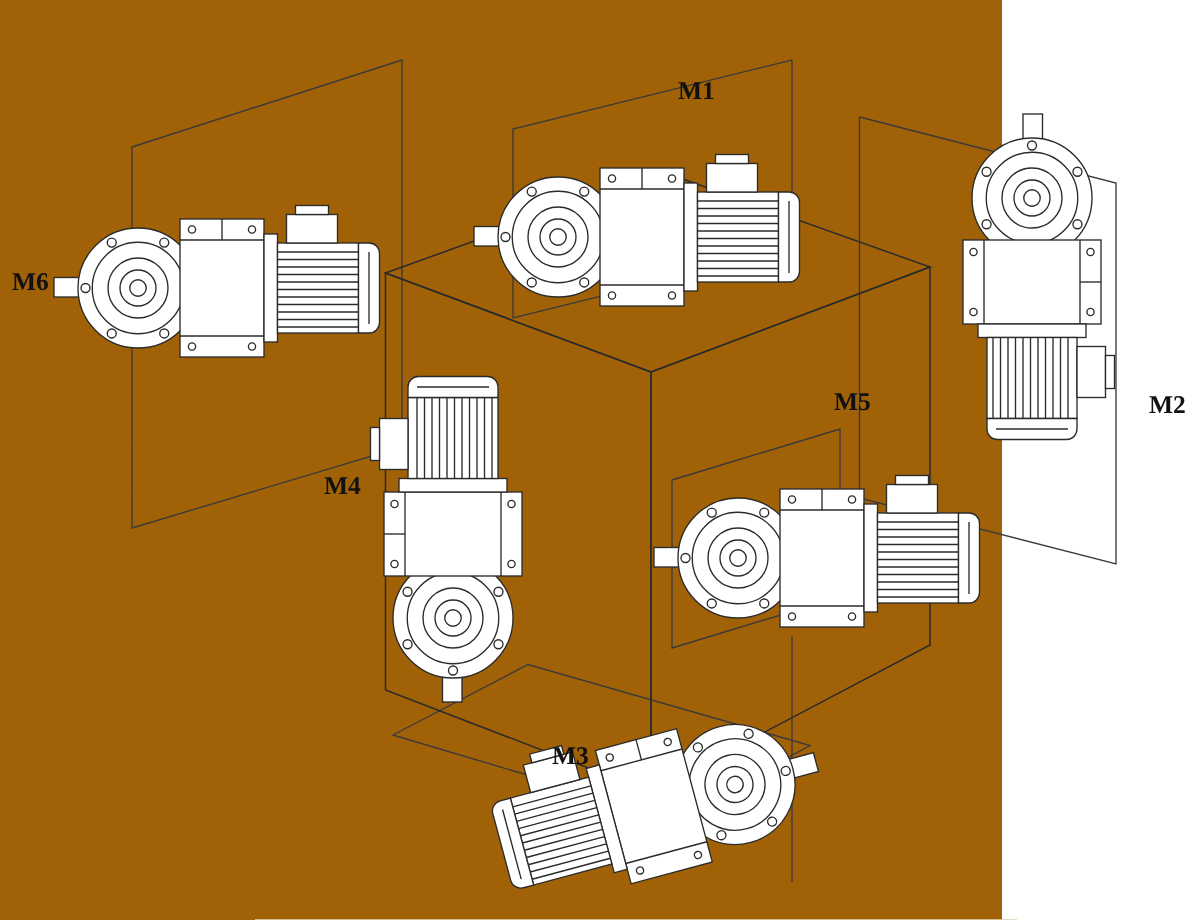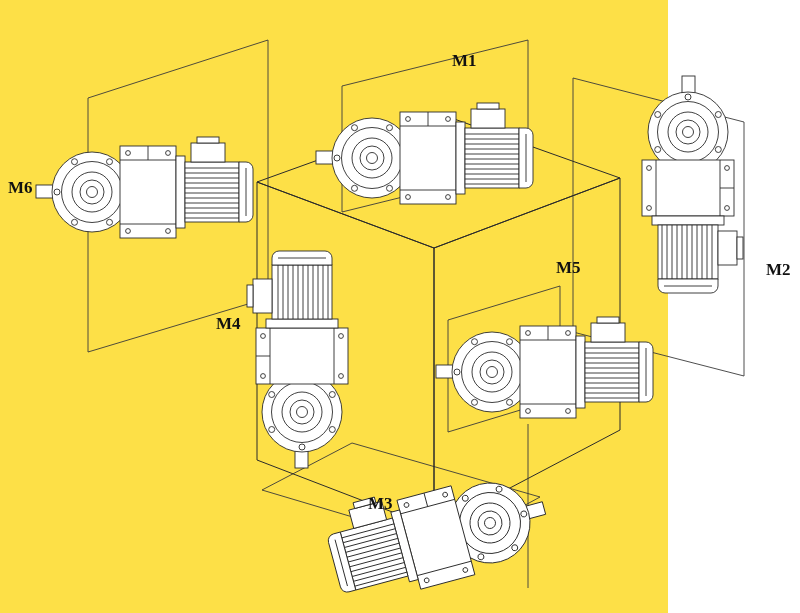--- a/index.html
+++ b/index.html
@@ -5,21 +5,21 @@
   html, body {
     margin: 0; padding: 0;
     width: 800px; height: 613px;
     background: #ffffff;
     overflow: hidden;
     font-family: "Liberation Serif", serif;
   }
   .canvas {
     position: relative;
     width: 668px; height: 613px;
-    background: #fde047;
+    background: #a16207;
     text-align: right;
   }
   svg { display: block; }
   .lbl {
     font-family: "Liberation Serif", serif;
     font-weight: bold;
     font-size: 17px;
     fill: #111111;
   }
   .frame { stroke: #3a3a3a; stroke-width: 0.9; fill: none; }

